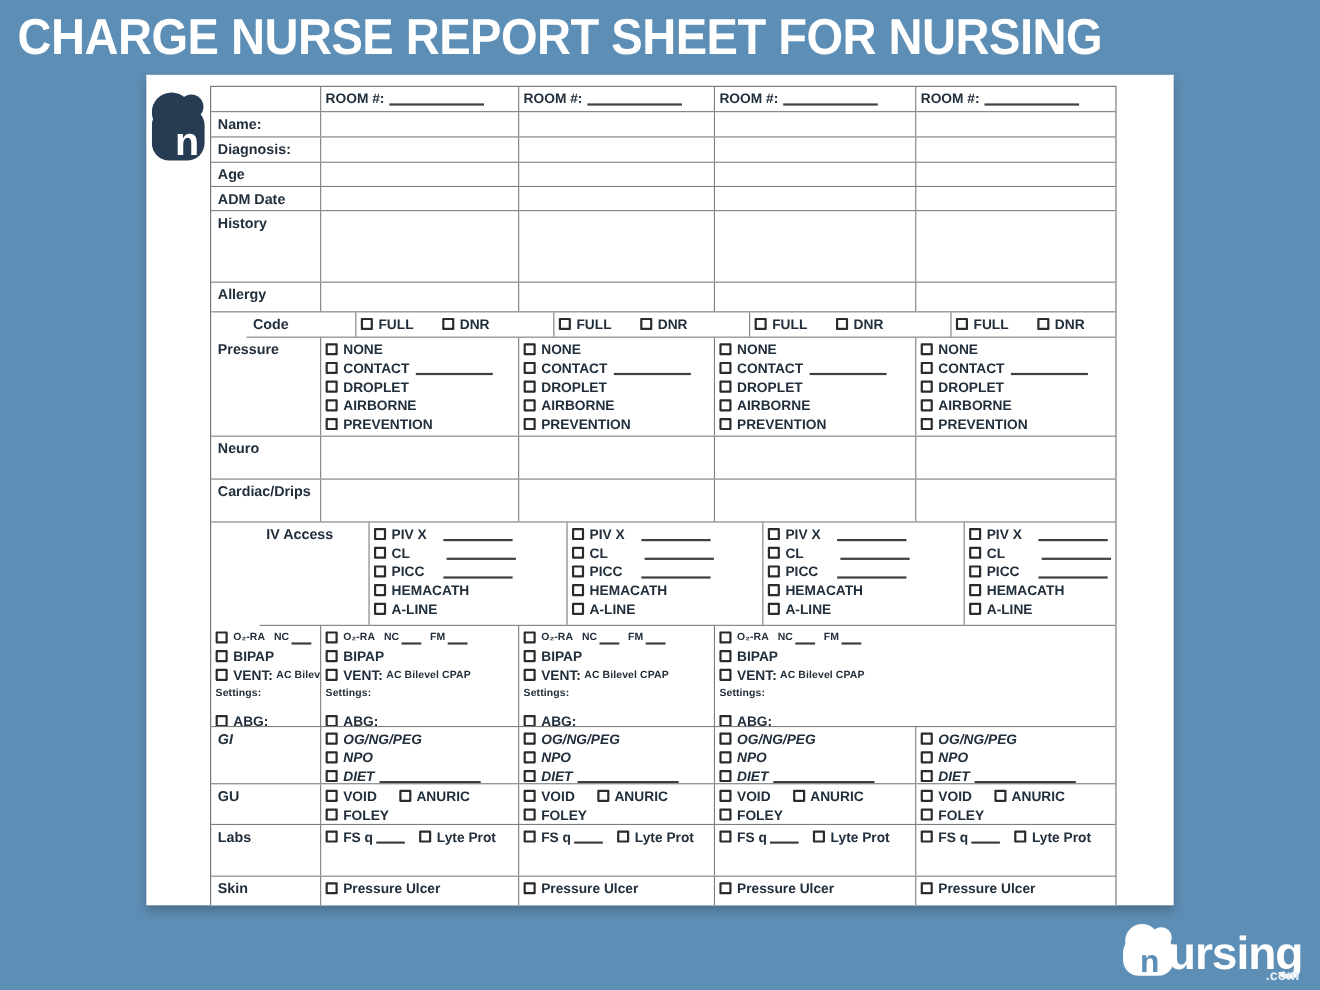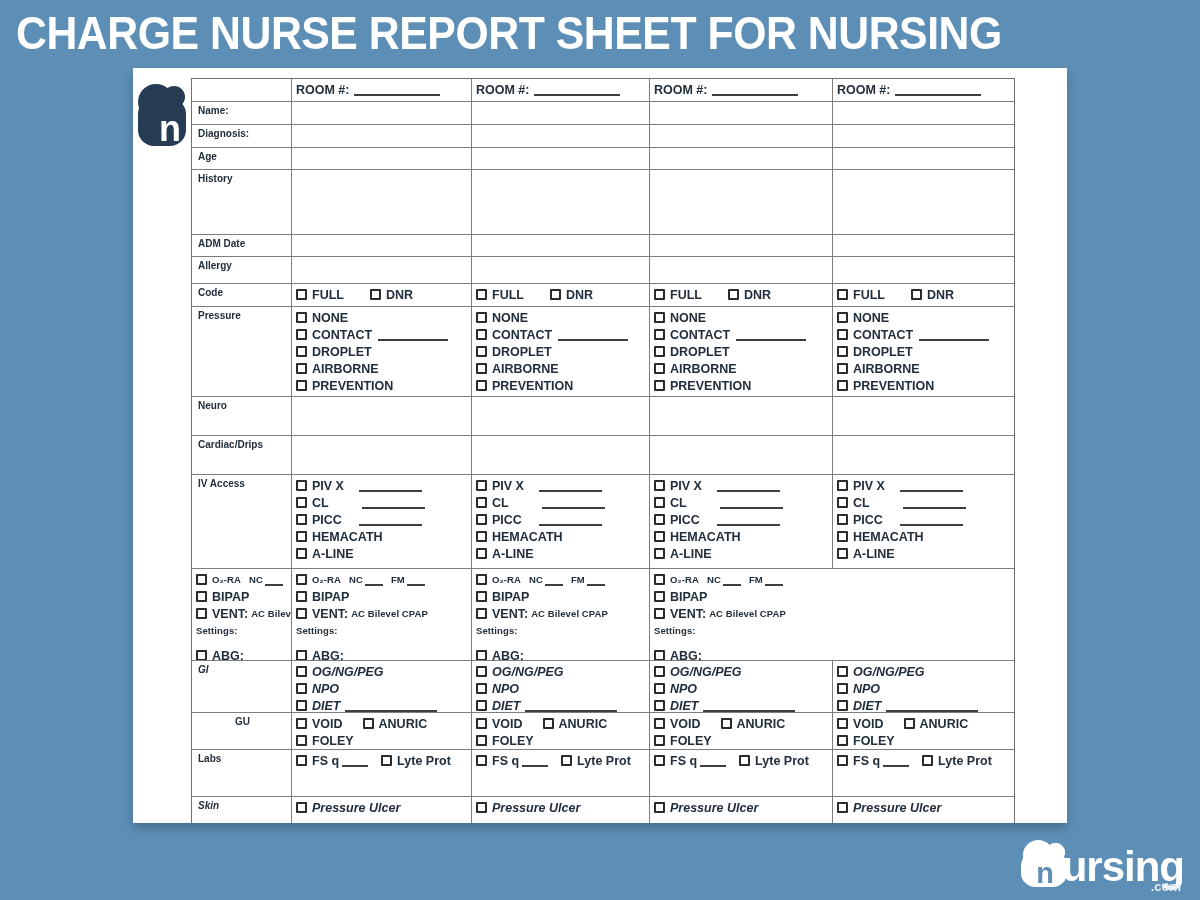--- a/index.html
+++ b/index.html
@@ -27,21 +27,21 @@
   .trow{
     display:grid;grid-template-columns:100px 180px 178px 183px 181px;
     border-bottom:1px solid #7d7d7d;box-sizing:border-box;
   }
   .header-row{height:23px}
   .cell{
     border-right:1px solid #7d7d7d;box-sizing:border-box;
     padding:2px 4px;overflow:hidden;
   }
   .cell:last-child{border-right:none}
-  .label-cell{padding-left:6px;padding-top:3px;font-size:10px;font-weight:bold;color:#212e3b;white-space:nowrap}
+  .label-cell{padding-left:6px;padding-top:3px;font-size:13px;font-weight:bold;color:#212e3b;white-space:nowrap}
   .head-cell{display:flex;align-items:center;justify-content:flex-start;gap:5px}
   .txt{font-size:12.5px;font-weight:bold;color:#212e3b;white-space:nowrap}
   .small{font-size:9.5px;letter-spacing:.1px}
   .line{display:flex;align-items:center;height:17px}
   .cb{
     width:11px;height:11px;border:2px solid #2b2b2b;border-radius:1px;
     margin-right:5px;flex:0 0 auto;background:#fff;box-sizing:border-box;
   }
   .uline{display:inline-block;height:10px;border-bottom:2px solid #3f3f3f;flex:0 0 auto}
   .gap{display:inline-block;height:1px;flex:0 0 auto}
@@ -102,42 +102,42 @@
         <div class="cell content-cell"></div>
         <div class="cell content-cell"></div>
       </div>
       <div class="trow" style="height: 22px;">
         <div class="cell label-cell">Age</div>
         <div class="cell content-cell"></div>
         <div class="cell content-cell"></div>
         <div class="cell content-cell"></div>
         <div class="cell content-cell"></div>
       </div>
+      <div class="trow" style="height: 22px;">
+        <div class="cell label-cell">ADM Date</div>
+        <div class="cell content-cell"></div>
+        <div class="cell content-cell"></div>
+        <div class="cell content-cell"></div>
+        <div class="cell content-cell"></div>
+      </div>
       <div class="trow" style="height: 65px;">
         <div class="cell label-cell">History</div>
         <div class="cell content-cell"></div>
         <div class="cell content-cell"></div>
         <div class="cell content-cell"></div>
         <div class="cell content-cell"></div>
       </div>
-      <div class="trow" style="height: 22px;">
-        <div class="cell label-cell">ADM Date</div>
-        <div class="cell content-cell"></div>
-        <div class="cell content-cell"></div>
-        <div class="cell content-cell"></div>
-        <div class="cell content-cell"></div>
-      </div>
       <div class="trow" style="height: 27px;">
         <div class="cell label-cell">Allergy</div>
         <div class="cell content-cell"></div>
         <div class="cell content-cell"></div>
         <div class="cell content-cell"></div>
         <div class="cell content-cell"></div>
       </div>
-      <div class="trow" style="height: 23px;">
+      <div class="trow" style="height: 23px; margin-left: 32px;">
         <div class="cell label-cell">Code</div>
         <div class="cell content-cell">
           <div class="line">
             <span class="cb"></span>
             <span class="txt">FULL</span>
             <span class="gap" style="width: 26px;"></span>
             <span class="cb"></span>
             <span class="txt">DNR</span>
           </div>
         </div>
@@ -275,21 +275,21 @@
         <div class="cell content-cell"></div>
         <div class="cell content-cell"></div>
       </div>
       <div class="trow" style="height: 39px;">
         <div class="cell label-cell">Cardiac/Drips</div>
         <div class="cell content-cell"></div>
         <div class="cell content-cell"></div>
         <div class="cell content-cell"></div>
         <div class="cell content-cell"></div>
       </div>
-      <div class="trow" style="height: 94px;">
+      <div class="trow" style="height: 94px; margin-left: 44px;">
         <div class="cell label-cell">IV Access</div>
         <div class="cell content-cell">
           <div class="line">
             <span class="cb"></span>
             <span class="txt">PIV X</span>
             <span class="gap" style="width: 15px;"></span>
             <span class="uline" style="width: 63px;"></span>
           </div>
           <div class="line">
             <span class="cb"></span>
@@ -587,21 +587,21 @@
             <span class="txt">NPO</span>
           </div>
           <div class="line">
             <span class="cb"></span>
             <span class="txt">DIET</span>
             <span class="gap" style="width: 5px;"></span>
             <span class="uline" style="width: 92px;"></span>
           </div>
         </div>
       </div>
-      <div class="trow" style="height: 37px; text-align: center;">
+      <div class="trow" style="height: 37px;">
         <div class="cell label-cell">GU</div>
         <div class="cell content-cell">
           <div class="line">
             <span class="cb"></span>
             <span class="txt">VOID</span>
             <span class="gap" style="width: 20px;"></span>
             <span class="cb"></span>
             <span class="txt">ANURIC</span>
           </div>
           <div class="line">
@@ -689,21 +689,21 @@
             <span class="cb"></span>
             <span class="txt">FS q</span>
             <span class="gap" style="width: 3px;"></span>
             <span class="uline" style="width: 26px;"></span>
             <span class="gap" style="width: 13px;"></span>
             <span class="cb"></span>
             <span class="txt">Lyte Prot</span>
           </div>
         </div>
       </div>
-      <div class="trow" style="height: 30px; font-style: italic;">
+      <div class="trow" style="height: 30px;">
         <div class="cell label-cell">Skin</div>
         <div class="cell content-cell">
           <div class="line">
             <span class="cb"></span>
             <span class="txt">Pressure Ulcer</span>
           </div>
         </div>
         <div class="cell content-cell">
           <div class="line">
             <span class="cb"></span>

